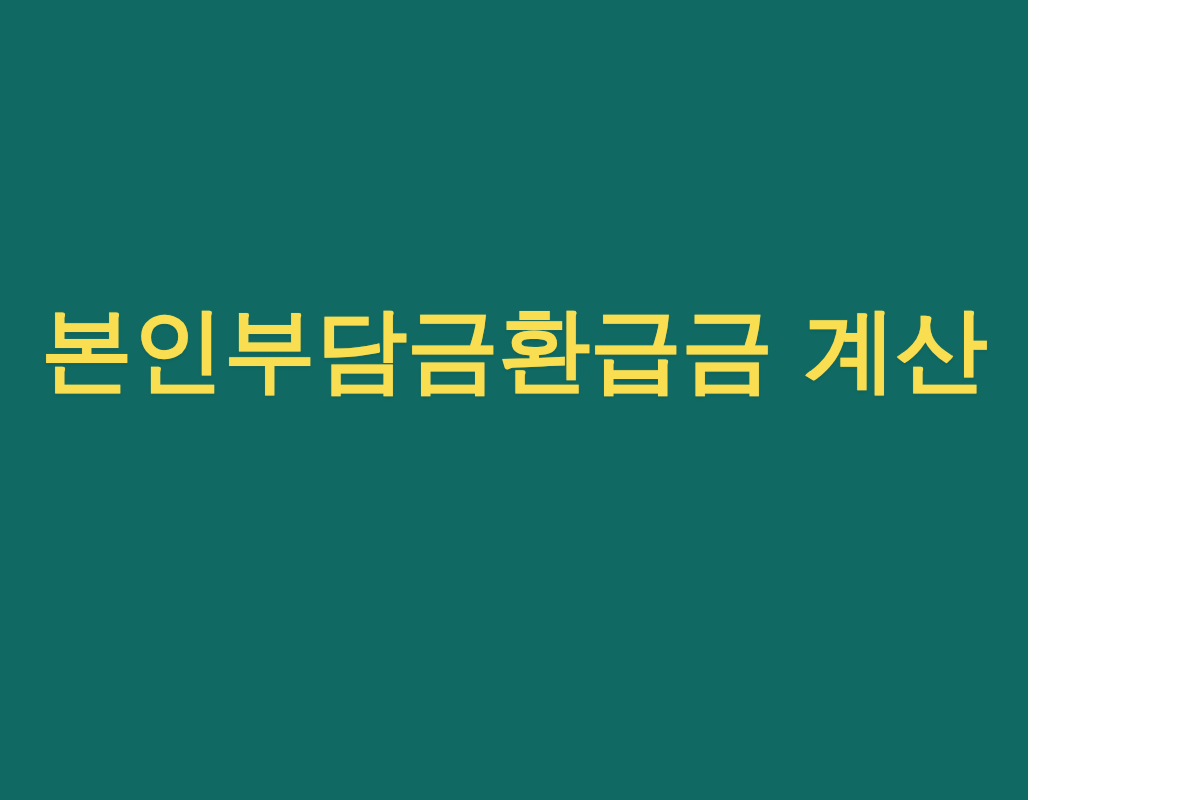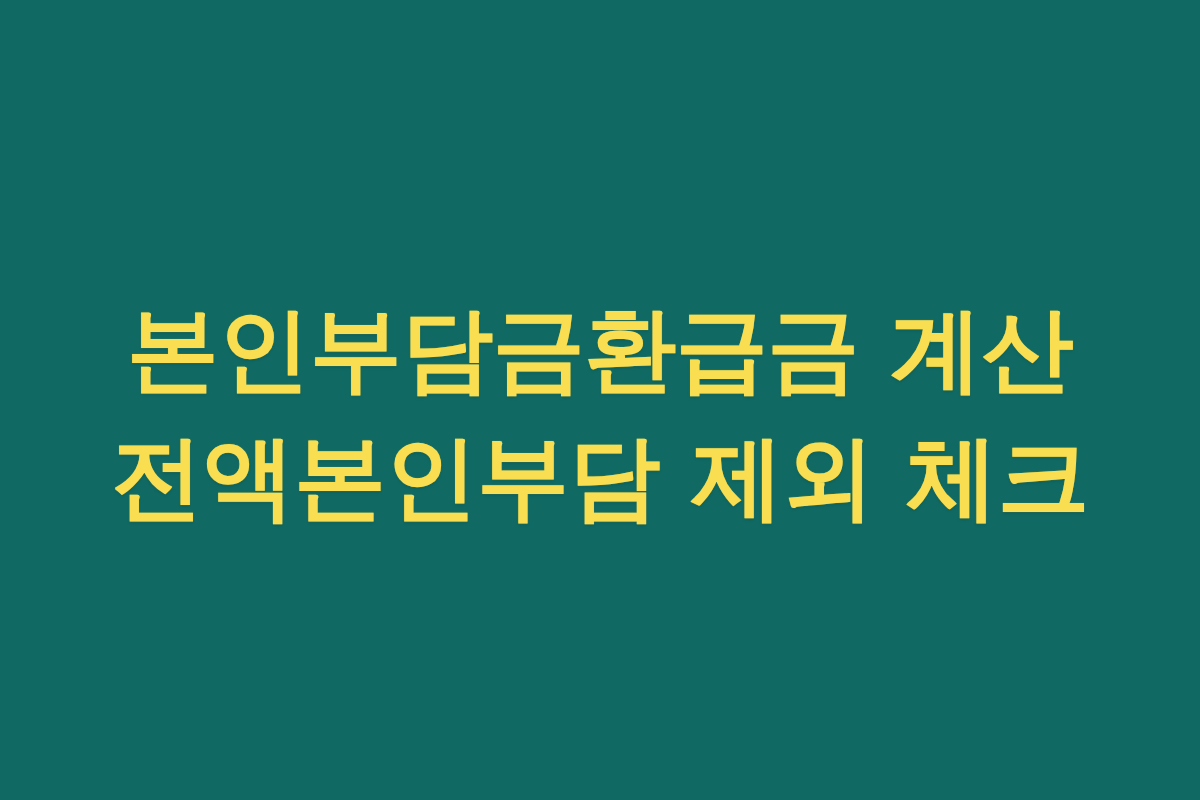--- a/index.html
+++ b/index.html
@@ -10,21 +10,21 @@
 
   body {
     width: 1200px;
     height: 800px;
     overflow: hidden;
     font-family: "DejaVu Sans", sans-serif;
   }
 
   #banner {
     position: relative;
-    width: 1200px;
+    width: 1028px;
     height: 800px;
     box-sizing: border-box;
     display: flex;
     flex-direction: column;
     align-items: center;
     justify-content: center;
     background: #106A63;
   }
 
   #headline-block {
@@ -64,17 +64,16 @@
 </style>
 </head>
 <body>
 
 <div id="banner" style="background: rgb(16, 106, 99);">
 
   <div id="headline-block">
 
     <span class="headline-line line-1" style="color: rgb(249, 222, 82);">본인부담금환급금 계산</span>
 
-    <span class="headline-line line-2" style="color: rgb(249, 222, 82);">전액본인부담 제외 체크</span>
 
   </div>
 
 </div>
 
 </body></html>

